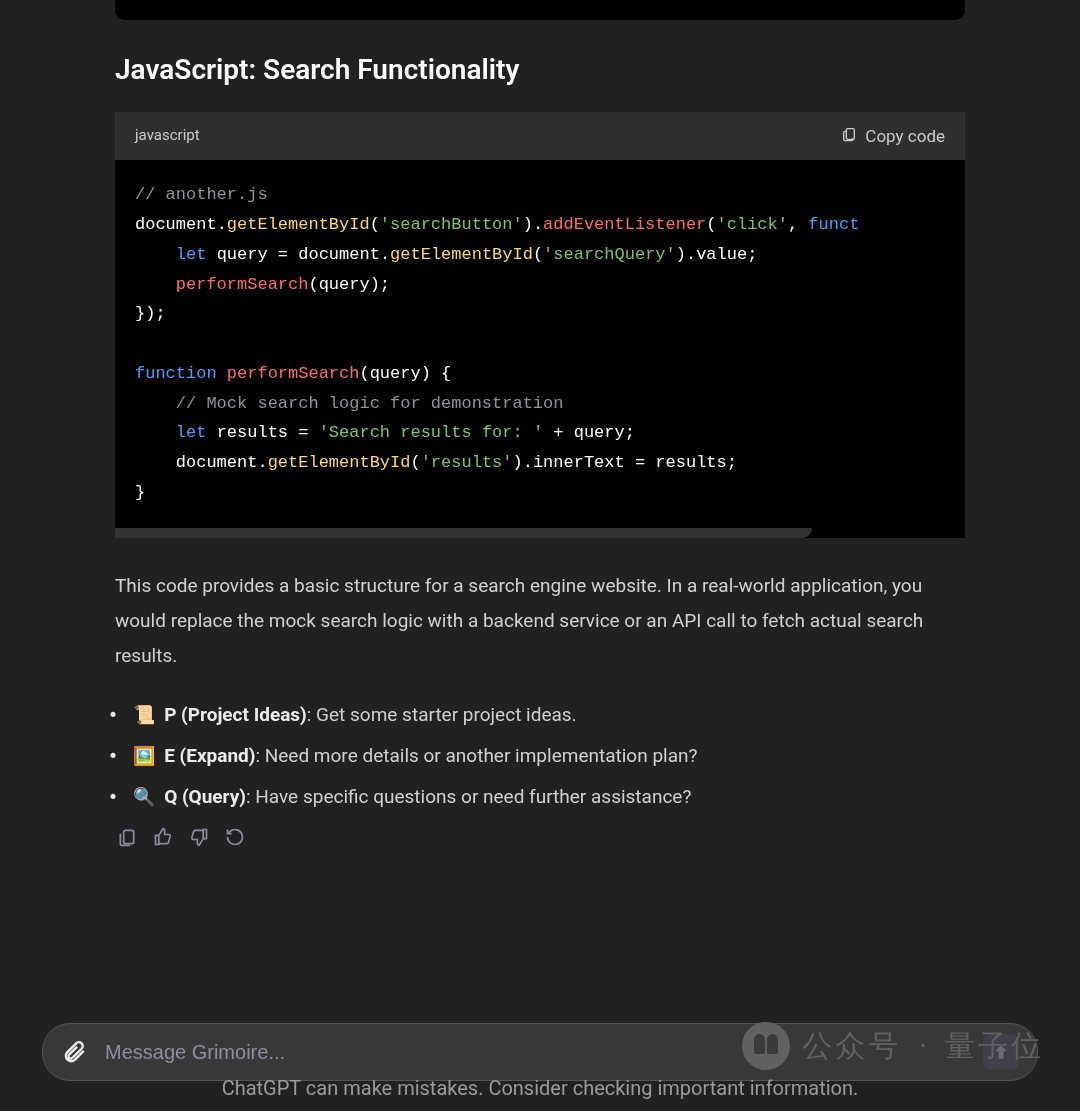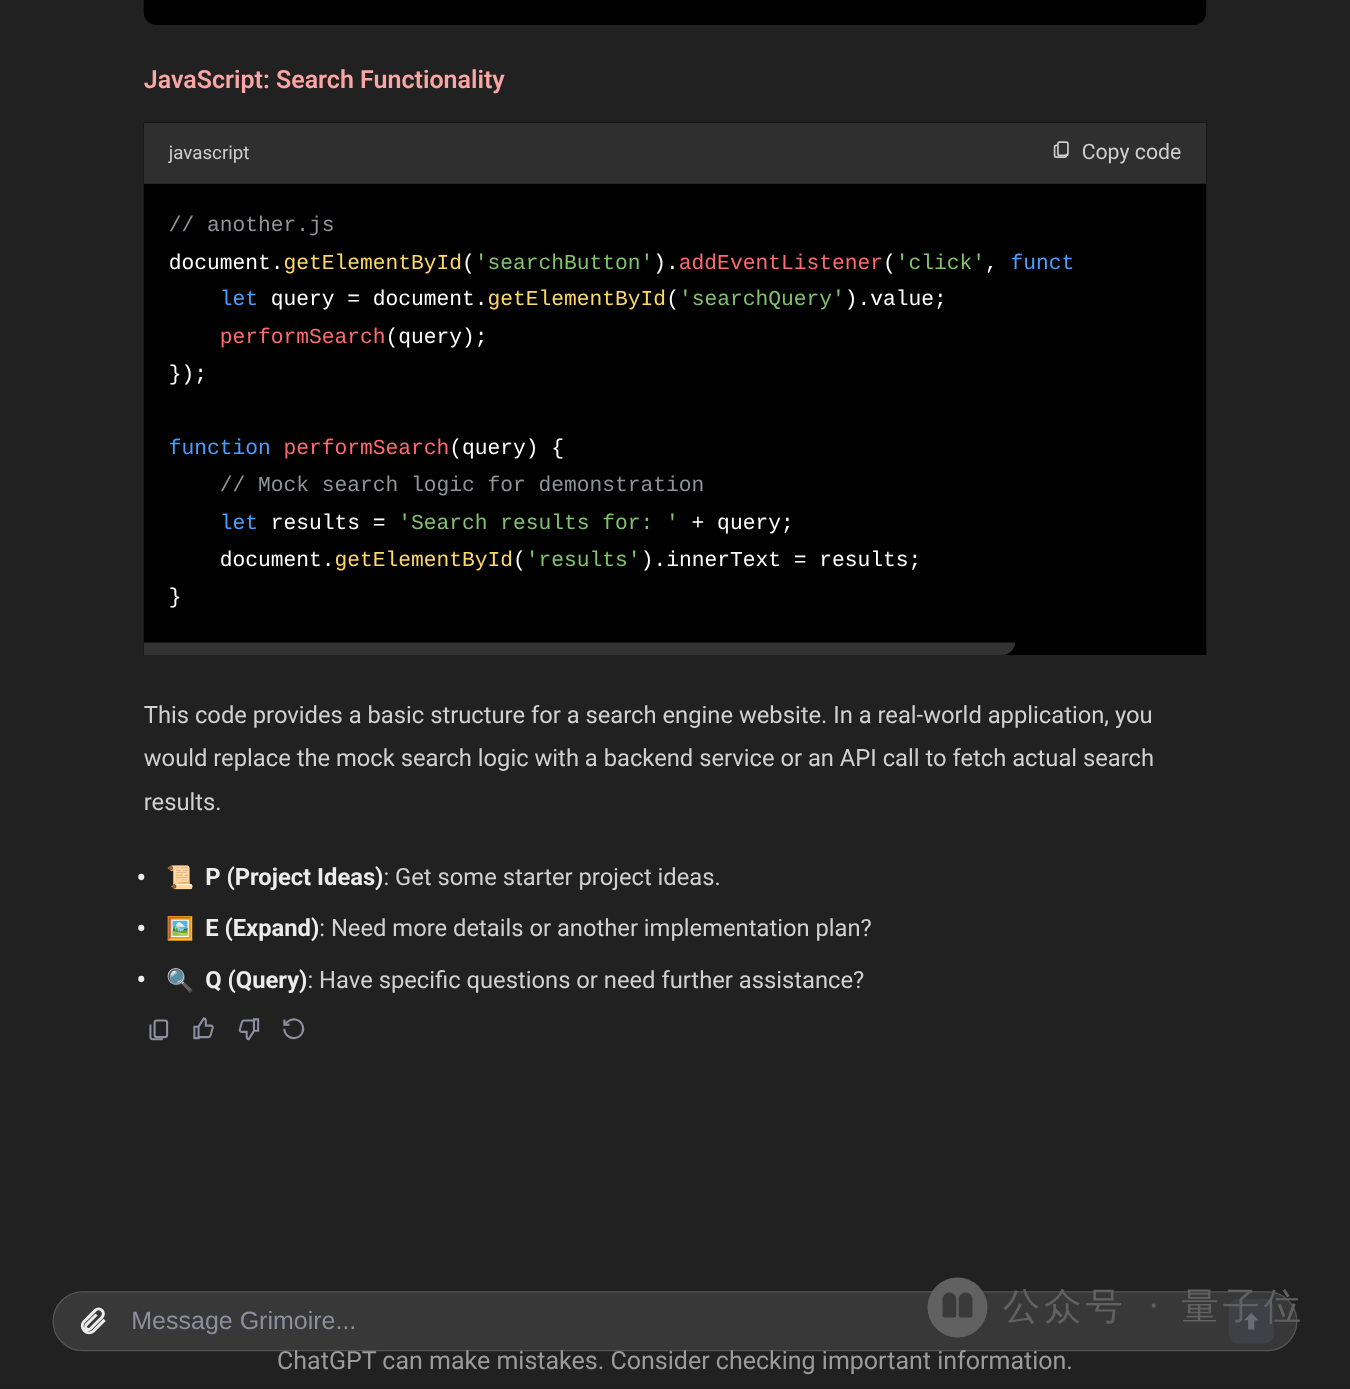--- a/index.html
+++ b/index.html
@@ -21,23 +21,23 @@
     .content {
       padding: 0 115px;
     }
     .code-block-top {
       background: #000;
       height: 20px;
       border-radius: 0 0 10px 10px;
       margin-bottom: 15px;
     }
     .section-heading {
-      font-size: 20px;
+      font-size: 28px;
       font-weight: 600;
-      color: #fca5a5;
+      color: #ffffff;
       margin: 26px 0 18px 0;
     }
     .code-block {
       background: #000;
       border-radius: 0;
       overflow: hidden;
       margin-bottom: 30px;
     }
     .code-header {
       display: flex;
@@ -141,21 +141,21 @@
       left: 42px;
       right: 42px;
     }
     .input-container {
       background: #383838;
       border: 1px solid #555;
       border-radius: 28px;
       display: flex;
       align-items: center;
       padding: 0 18px;
-      height: 48px;
+      height: 58px;
     }
     .attach-btn {
       width: 26px;
       height: 26px;
       color: #ececec;
       cursor: pointer;
       display: flex;
       align-items: center;
       justify-content: center;
     }

